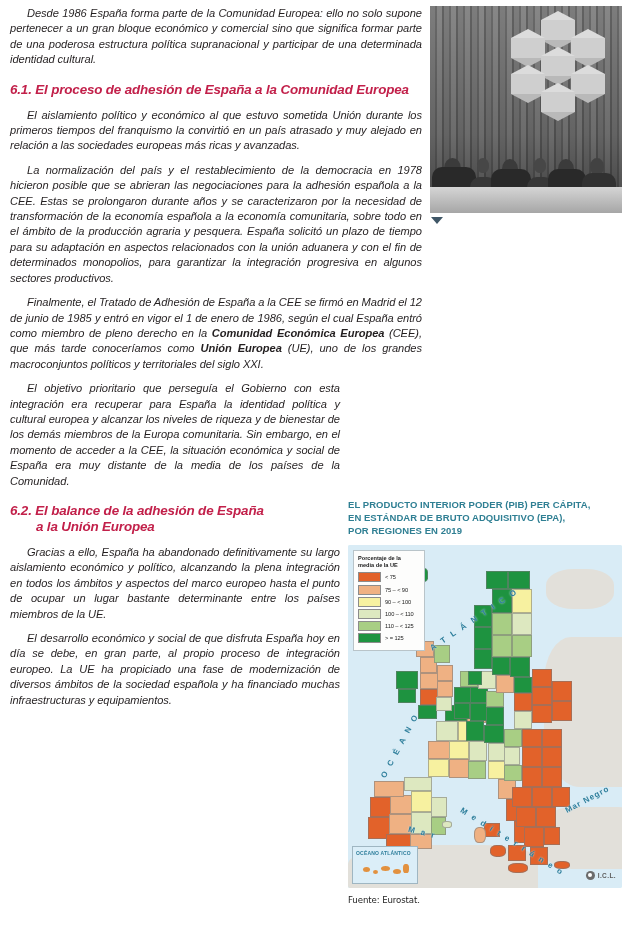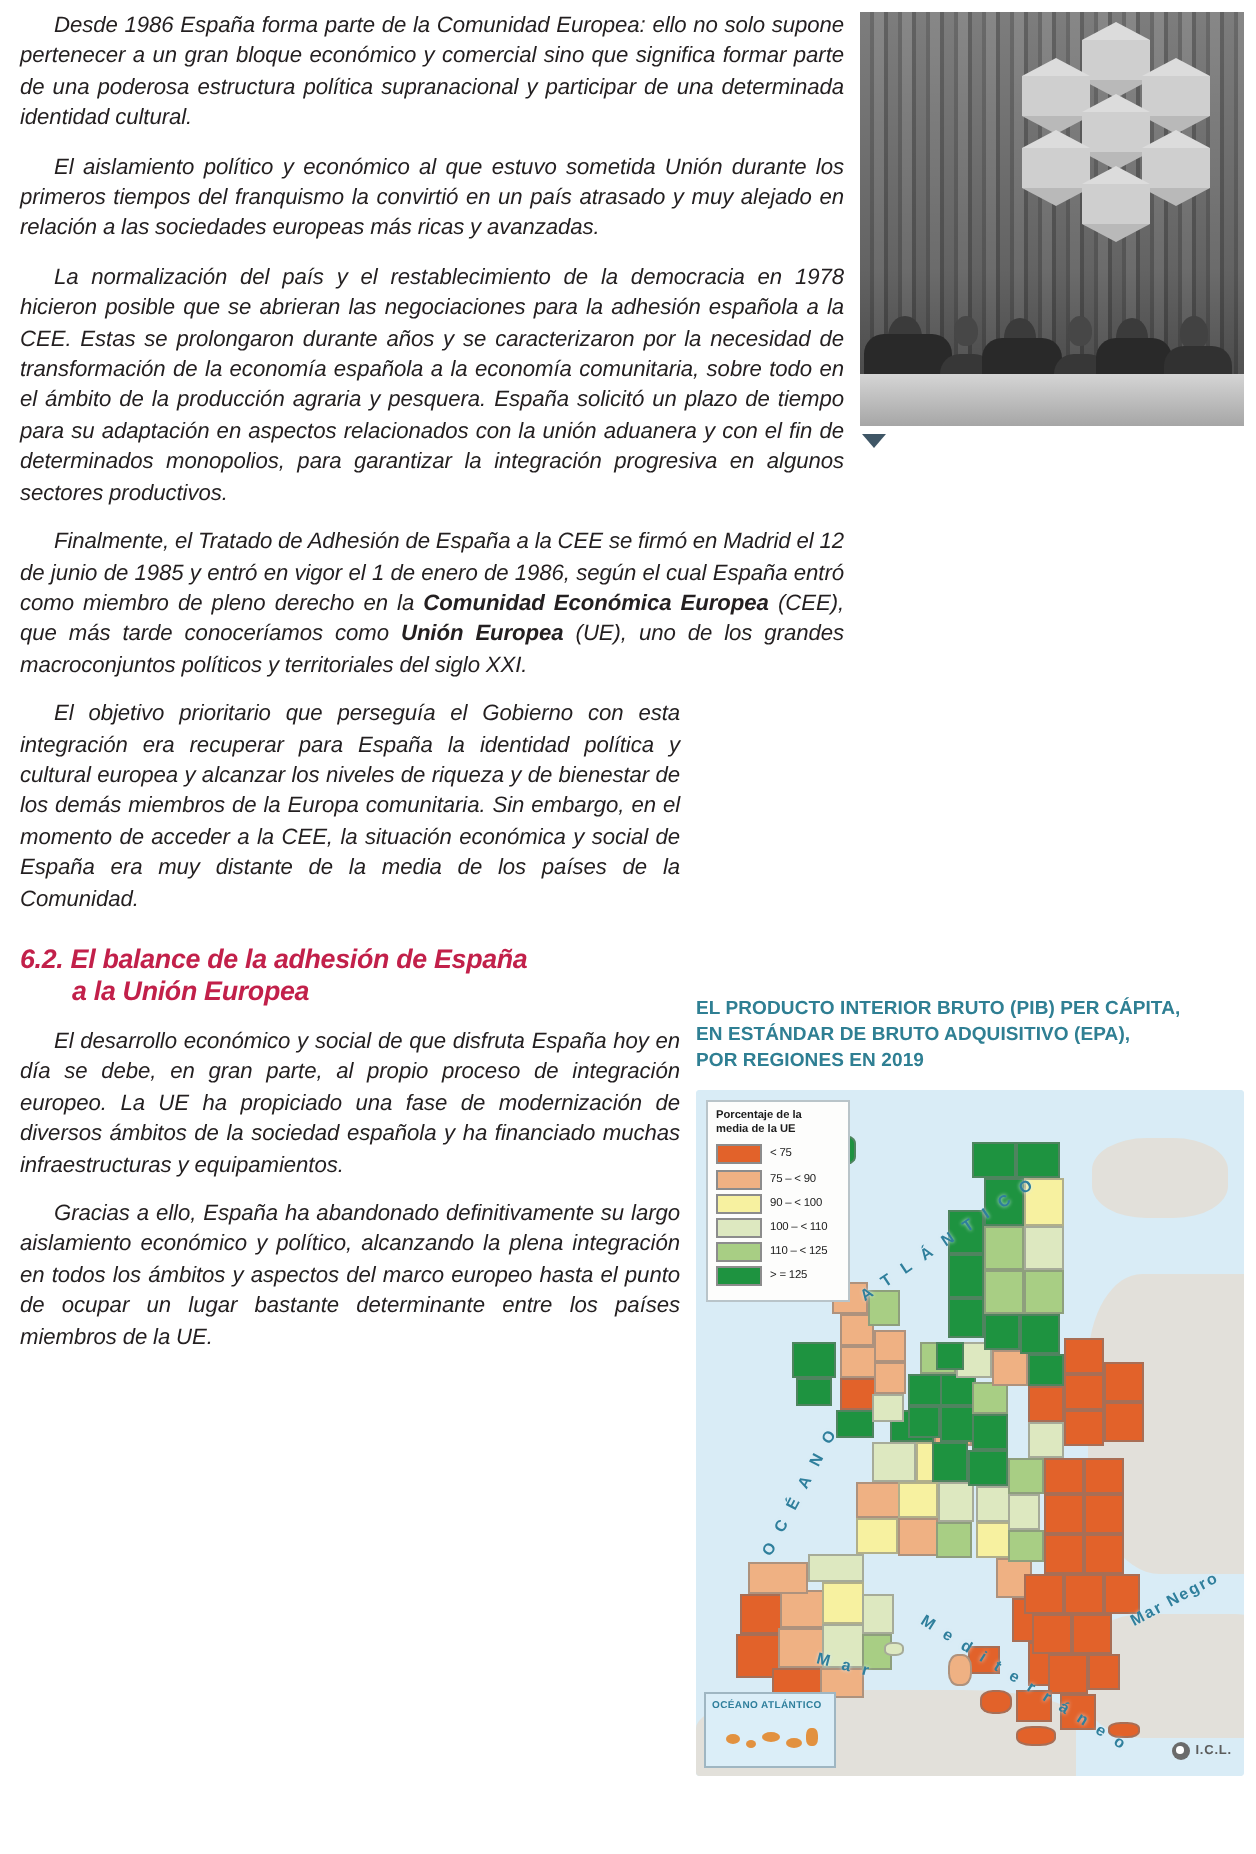--- a/index.html
+++ b/index.html
@@ -235,37 +235,38 @@
 </style>
 </head>
 <body>
 
 <div class="page">
 
   <div class="text-col">
 
     <p class="body">Desde 1986 España forma parte de la Comunidad Europea: ello no solo supone pertenecer a un gran bloque económico y comercial sino que significa formar parte de una poderosa estructura política supranacional y participar de una determinada identidad cultural.</p>
 
+    <h2 class="section">6.1. El proceso de adhesión de España a la Comunidad Europea</h2>
 
     <p class="body">El aislamiento político y económico al que estuvo sometida Unión durante los primeros tiempos del franquismo la convirtió en un país atrasado y muy alejado en relación a las sociedades europeas más ricas y avanzadas.</p>
     <p class="body">La normalización del país y el restablecimiento de la democracia en 1978 hicieron posible que se abrieran las negociaciones para la adhesión española a la CEE. Estas se prolongaron durante años y se caracterizaron por la necesidad de transformación de la economía española a la economía comunitaria, sobre todo en el ámbito de la producción agraria y pesquera. España solicitó un plazo de tiempo para su adaptación en aspectos relacionados con la unión aduanera y con el fin de determinados monopolios, para garantizar la integración progresiva en algunos sectores productivos.</p>
 
     <p class="body">
       <span>Finalmente, el Tratado de Adhesión de España a la CEE se firmó en Madrid el 12 de junio de 1985 y entró en vigor el 1 de enero de 1986, según el cual España entró como miembro de pleno derecho en la </span><b>Comunidad Económica Europea</b><span> (CEE), que más tarde conoceríamos como </span><b>Unión Europea</b><span> (UE), uno de los grandes macroconjuntos políticos y territoriales del siglo XXI.</span>
     </p>
 
     <p class="body wrap">El objetivo prioritario que perseguía el Gobierno con esta integración era recuperar para España la identidad política y cultural europea y alcanzar los niveles de riqueza y de bienestar de los demás miembros de la Europa comunitaria. Sin embargo, en el momento de acceder a la CEE, la situación económica y social de España era muy distante de la media de los países de la Comunidad.</p>
 
     <h2 class="section">
       <span>6.2. El balance de la adhesión de España</span>
       <span class="ln2">a la Unión Europea</span>
     </h2>
 
+    <p class="body wrap">Gracias a ello, España ha abandonado definitivamente su largo aislamiento económico y político, alcanzando la plena integración en todos los ámbitos y aspectos del marco europeo hasta el punto de ocupar un lugar bastante determinante entre los países miembros de la UE.</p>
     <p class="body wrap">El desarrollo económico y social de que disfruta España hoy en día se debe, en gran parte, al propio proceso de integración europeo. La UE ha propiciado una fase de modernización de diversos ámbitos de la sociedad española y ha financiado muchas infraestructuras y equipamientos.</p>
-    <p class="body wrap">Gracias a ello, España ha abandonado definitivamente su largo aislamiento económico y político, alcanzando la plena integración en todos los ámbitos y aspectos del marco europeo hasta el punto de ocupar un lugar bastante determinante entre los países miembros de la UE.</p>
   </div>
 
   <div class="photo-box">
     <div class="photo">
 
       <div class="hexwall">
         <div class="hex" style="left:43px; top:6px;"></div>
         <div class="hex" style="left:13px; top:24px;"></div>
         <div class="hex" style="left:73px; top:24px;"></div>
         <div class="hex" style="left:43px; top:42px;"></div>
@@ -305,21 +306,21 @@
         <div class="tabletop"></div>
       </div>
     </div>
   </div>
 
   <div class="cap-tri"></div>
 
   <div class="map-figure">
 
     <div class="map-title">
-      <div>EL PRODUCTO INTERIOR BRUTO (PIB) PER CÁPITA,</div>
+      <div>EL PRODUCTO INTERIOR PODER (PIB) PER CÁPITA,</div>
       <div>EN ESTÁNDAR DE BRUTO ADQUISITIVO (EPA),</div>
       <div>POR REGIONES EN 2019</div>
     </div>
 
     <div class="map-frame">
       <div class="sea"></div>
 
       <div class="landmass" style="left:0; top:300px; width:190px; height:48px; border-radius:40% 30% 0 0;"></div>
       <div class="landmass" style="left:196px; top:92px; width:90px; height:150px; border-radius:30% 0 0 40%;"></div>
       <div class="landmass" style="left:196px; top:262px; width:92px; height:62px; border-radius:30% 20% 10% 30%;"></div>
@@ -476,15 +477,16 @@
         <div class="isle" style="left:40px; top:22px; width:8px; height:5px; background:#e2913f;"></div>
         <div class="isle" style="left:50px; top:17px; width:6px; height:9px; background:#e2913f; border-radius:40%;"></div>
       </div>
 
       <div class="icl">
         <span class="icl-dot"></span>
         <span class="icl-text">I.C.L.</span>
       </div>
     </div>
 
+    <div class="source">Fuente: Eurostat.</div>
   </div>
 
 </div>
 
 </body></html>

